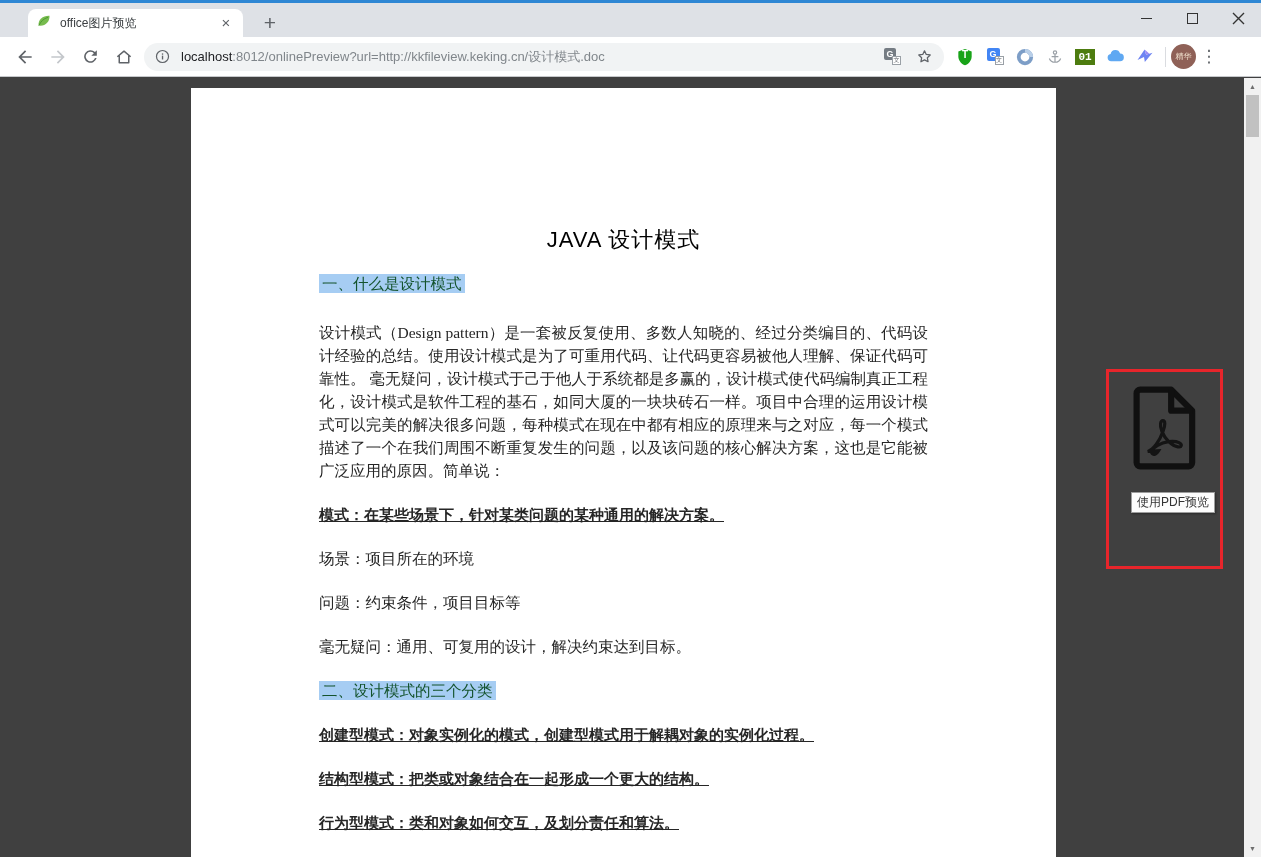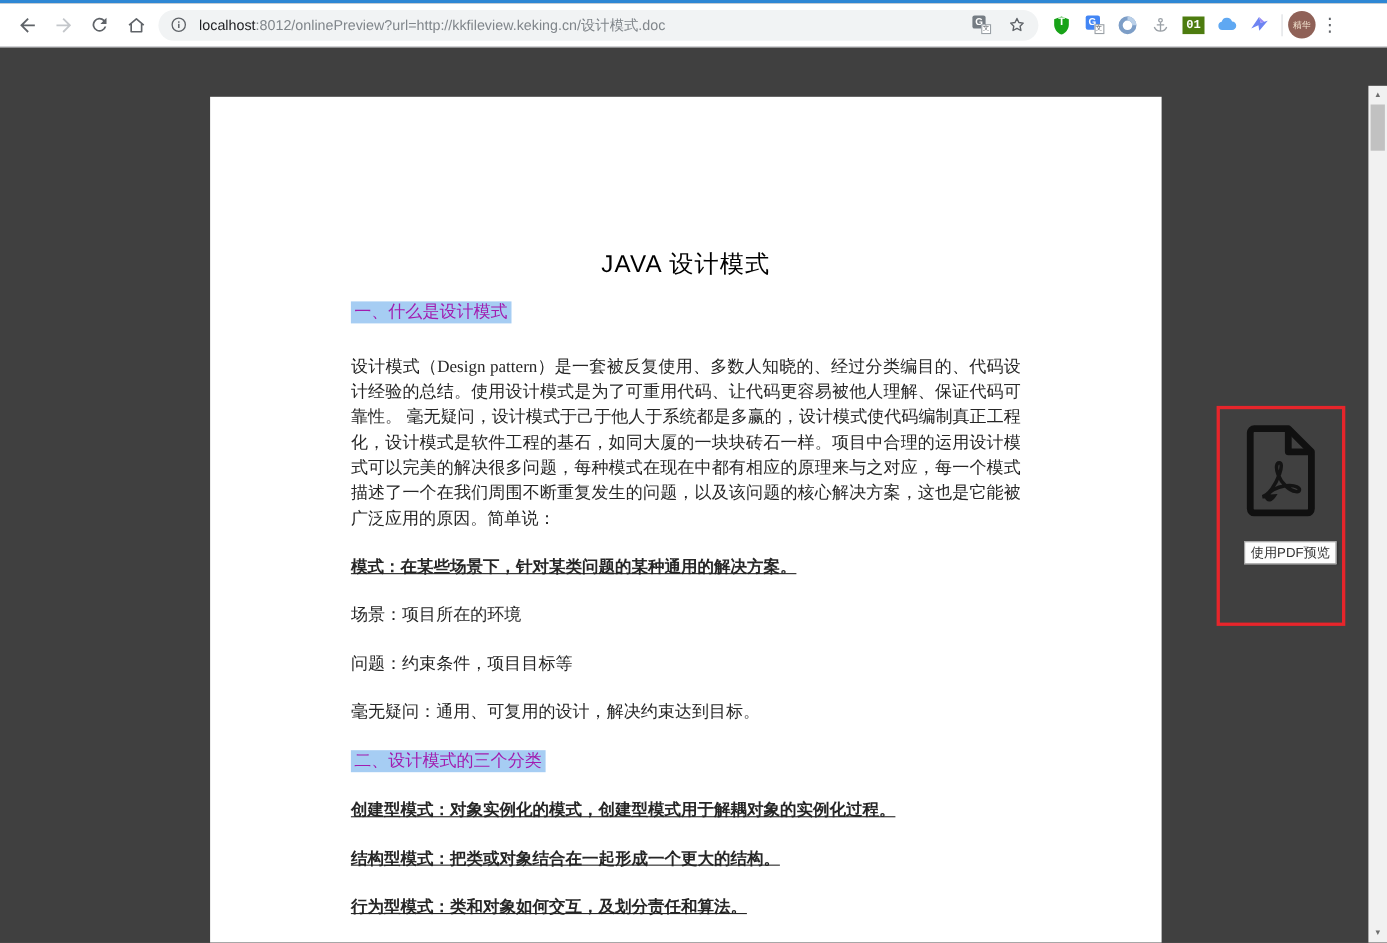--- a/index.html
+++ b/index.html
@@ -47,21 +47,21 @@
   
   .content { position: absolute; top: 78px; left: 0; right: 0; bottom: 0; background: #404040; }
   .page { position: absolute; left: 191px; top: 10px; width: 865px; height: 769px; background: #fff;
           padding: 137px 128px 0 128px; overflow: hidden; color: #262626; }
   .doc-title { font-size: 22px; color: #000; text-align: center; letter-spacing: 1px; margin: 0 0 17px 0; }
   .blk { margin: 21px 0; font-size: 15.5px; line-height: 23px; }
   .blk.serif { font-family: "Liberation Serif", "DejaVu Serif", serif; }
   .blk.para { text-align: justify; }
   .blk.bold { font-weight: bold; font-size: 15px; text-decoration: underline; }
   .blk.h-light { margin: 0 0 26px 0; }
-  .hl { background: #a6cdf3; padding: 1px 3px; font-family: Liberation Mono, monospace; color: #a21caf; }
+  .hl { background: #a6cdf3; padding: 1px 3px; font-family: Liberation Sans, sans-serif; color: #14532d; }
 
   
   .pdf-btn { position: absolute; left: 1106px; top: 291px; width: 117px; height: 200px;
              border: 3px solid #e7252b; text-align: right; }
   .pdf-btn svg { display: block; margin: 14px auto 0; }
   .pdf-label { position: absolute; left: 22px; top: 120px; background: #fdfdfd; border: 1px solid #9e9e9e;
                color: #333; font-size: 12px; padding: 1px 5px; white-space: nowrap;
                box-shadow: 1px 1px 2px rgba(0,0,0,.35); }
 
   
@@ -70,20 +70,46 @@
               font-size: 7px; color: #6e6e6e; }
   .sb-down { position: absolute; bottom: 0; left: 0; right: 0; }
   .sb-thumb { position: absolute; top: 17px; left: 2px; right: 2px; height: 42px; background: #c1c1c1; }
 </style>
 </head>
 <body>
 
 <div class="window">
   <div class="top-accent"></div>
 
+  <div class="tabstrip">
+    <div class="tab">
+      <span>
+        <svg width="16" height="16" viewBox="0 0 16 16">
+          <path d="M2.5 12.5C2 6.5 7 2.5 13.5 2.8c.3 6.5-4.5 10.7-11 9.7z" fill="#77bc4e"></path>
+          <path d="M3 12.5c1.5-4 4.5-6.8 9-8.2" stroke="#4e9a33" stroke-width="1" fill="none"></path>
+        </svg>
+      </span>
+      <span class="tab-title">office图片预览</span>
+      <span class="tab-close">×</span>
+    </div>
+    <div class="newtab">+</div>
+    <div class="wincontrols">
+      <div class="winbtn">
+          <div class="ic-min"></div>
+        </div>
+      <div class="winbtn">
+          <div class="ic-max"></div>
+        </div>
+      <div class="winbtn">
+        <svg width="13" height="13" viewBox="0 0 13 13">
+          <path d="M1 1l11 11M12 1L1 12" stroke="#333" stroke-width="1.4"></path>
+        </svg>
+      </div>
+    </div>
+  </div>
 
   <div class="toolbar">
     <div class="navbtn">
       <svg width="20" height="20" viewBox="0 0 24 24">
         <path fill="#5f6368" d="M20 11H7.8l5.6-5.6L12 4l-8 8 8 8 1.4-1.4L7.8 13H20z"></path>
       </svg>
     </div>
     <div class="navbtn">
       <svg width="20" height="20" viewBox="0 0 24 24">
         <path fill="#c4c7cb" d="M4 11h12.2l-5.6-5.6L12 4l8 8-8 8-1.4-1.4 5.6-5.6H4z"></path>

